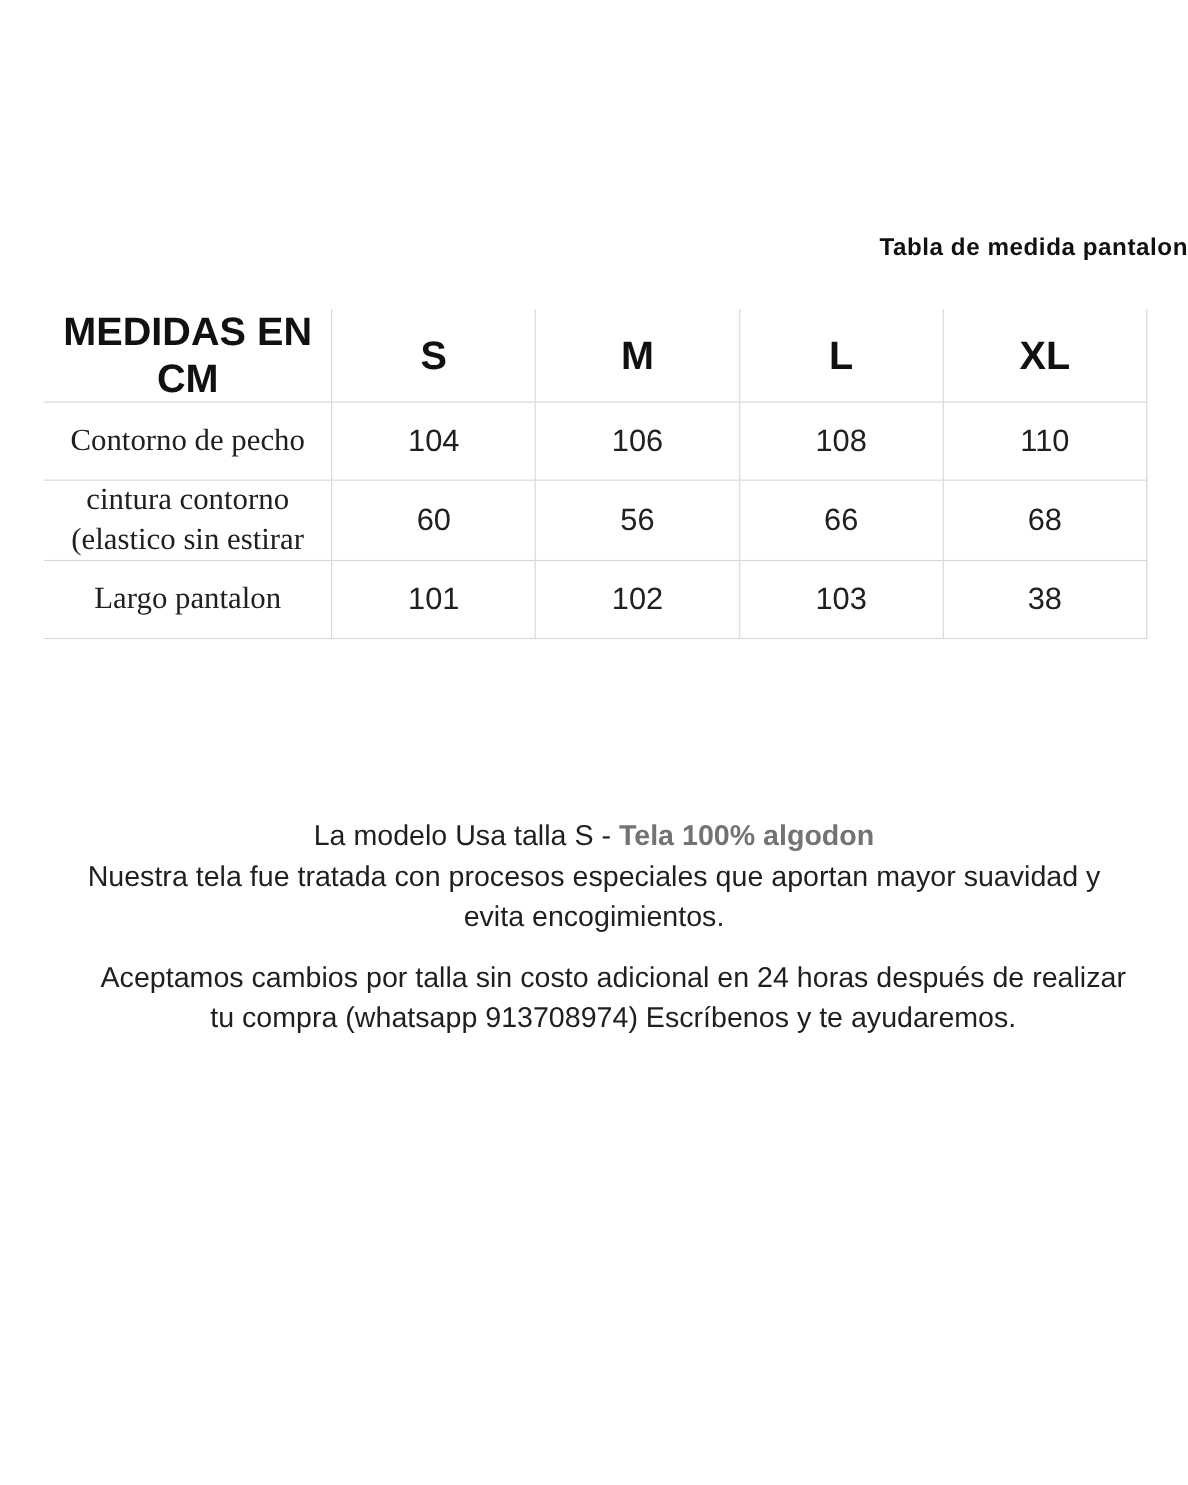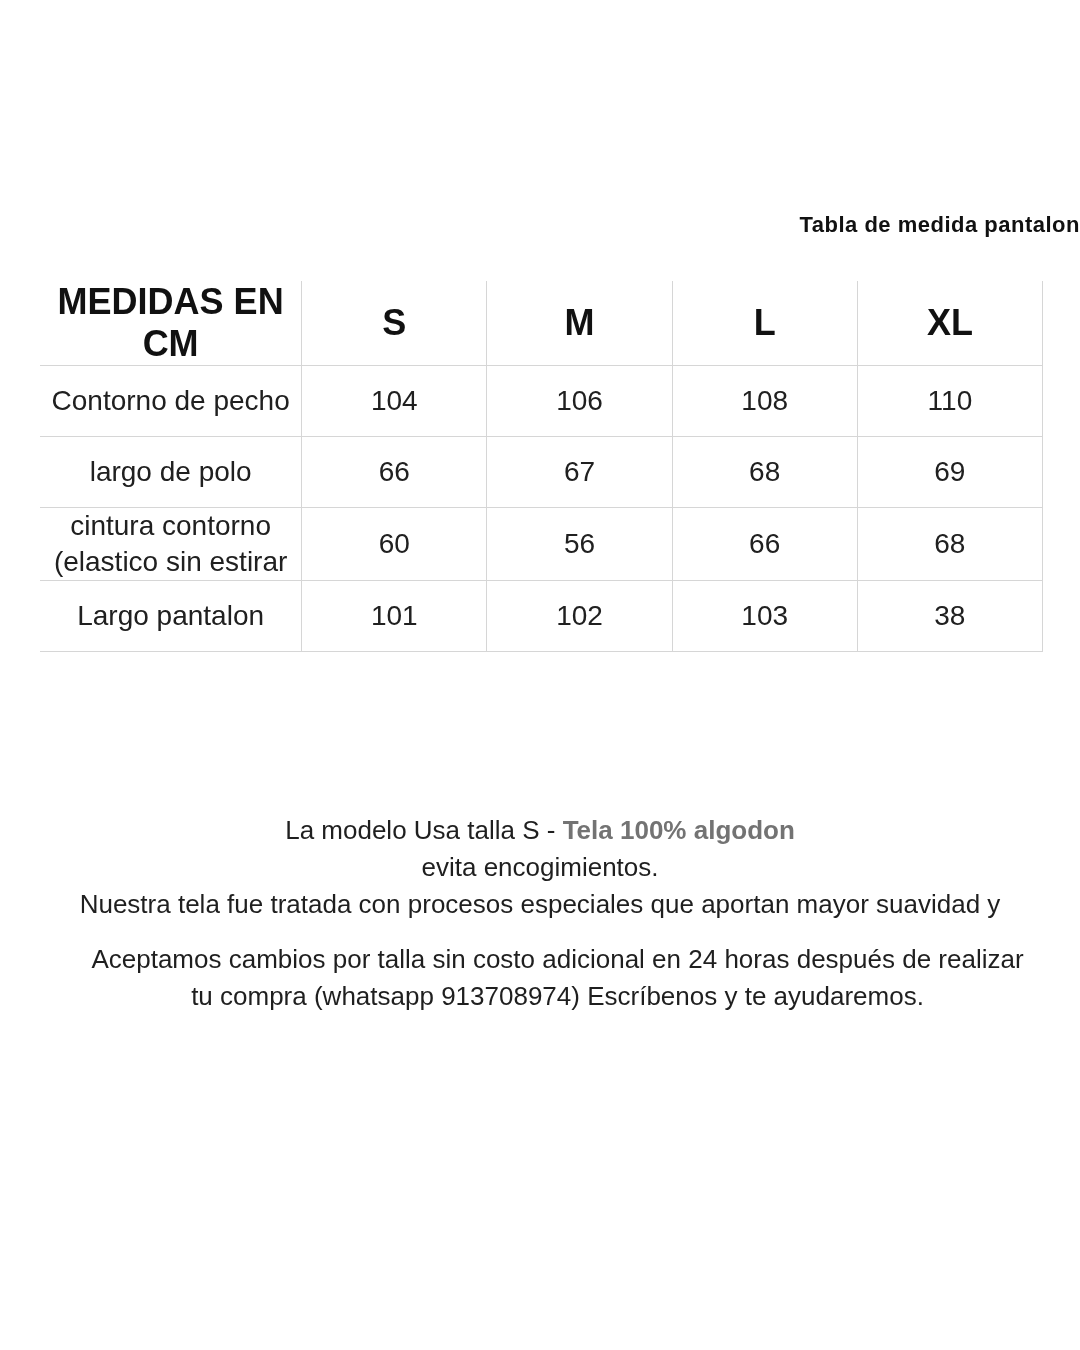--- a/index.html
+++ b/index.html
@@ -42,21 +42,21 @@
     font-weight: normal;
     color: #202020;
   }
   table.size-table th {
     height: 56px;
     font-weight: bold;
     font-size: 36px;
     color: #111111;
   }
   table.size-table td { height: 70px; }
-  .label-line { line-height: 36px; }
+  .label-line { line-height: 36px; font-family: Liberation Serif, serif; }
   .notes {
     margin-top: 160px;
     text-align: center;
     font-size: 26px;
     line-height: 37px;
     color: #1f1f1f;
   }
   .notes .note-line { white-space: nowrap; }
   .notes .bold { font-weight: bold; color: #737373; }
   .notes .exchange-block { margin-top: 18px; padding-left: 35px; }
@@ -88,29 +88,20 @@
       <td>
         <div class="label-line">Contorno de pecho</div>
       </td>
       <td>104</td>
       <td>106</td>
       <td>108</td>
       <td>110</td>
     </tr>
     <tr>
       <td>
-        <div class="label-line">largo de polo</div>
-      </td>
-      <td>66</td>
-      <td>67</td>
-      <td>68</td>
-      <td>69</td>
-    </tr>
-    <tr>
-      <td>
         <div class="label-line">cintura contorno</div>
         <div class="label-line">(elastico sin estirar</div>
       </td>
       <td>60</td>
       <td>56</td>
       <td>66</td>
       <td>68</td>
     </tr>
     <tr>
       <td>
@@ -121,19 +112,19 @@
       <td>103</td>
       <td>38</td>
     </tr>
   </tbody>
 </table>
 
 <div class="notes">
   <div class="note-line">
     <span>La modelo Usa talla S - </span><span class="bold">Tela 100% algodon</span>
   </div>
+  <div class="note-line">Nuestra tela fue tratada con procesos especiales que aportan mayor suavidad y</div>
   <div class="note-line">evita encogimientos.</div>
-  <div class="note-line">Nuestra tela fue tratada con procesos especiales que aportan mayor suavidad y</div>
   <div class="exchange-block">
     <div class="note-line">Aceptamos cambios por talla sin costo adicional en 24 horas después de realizar</div>
     <div class="note-line">tu compra (whatsapp 913708974) Escríbenos y te ayudaremos.</div>
   </div>
 </div>
 
 </body></html>

